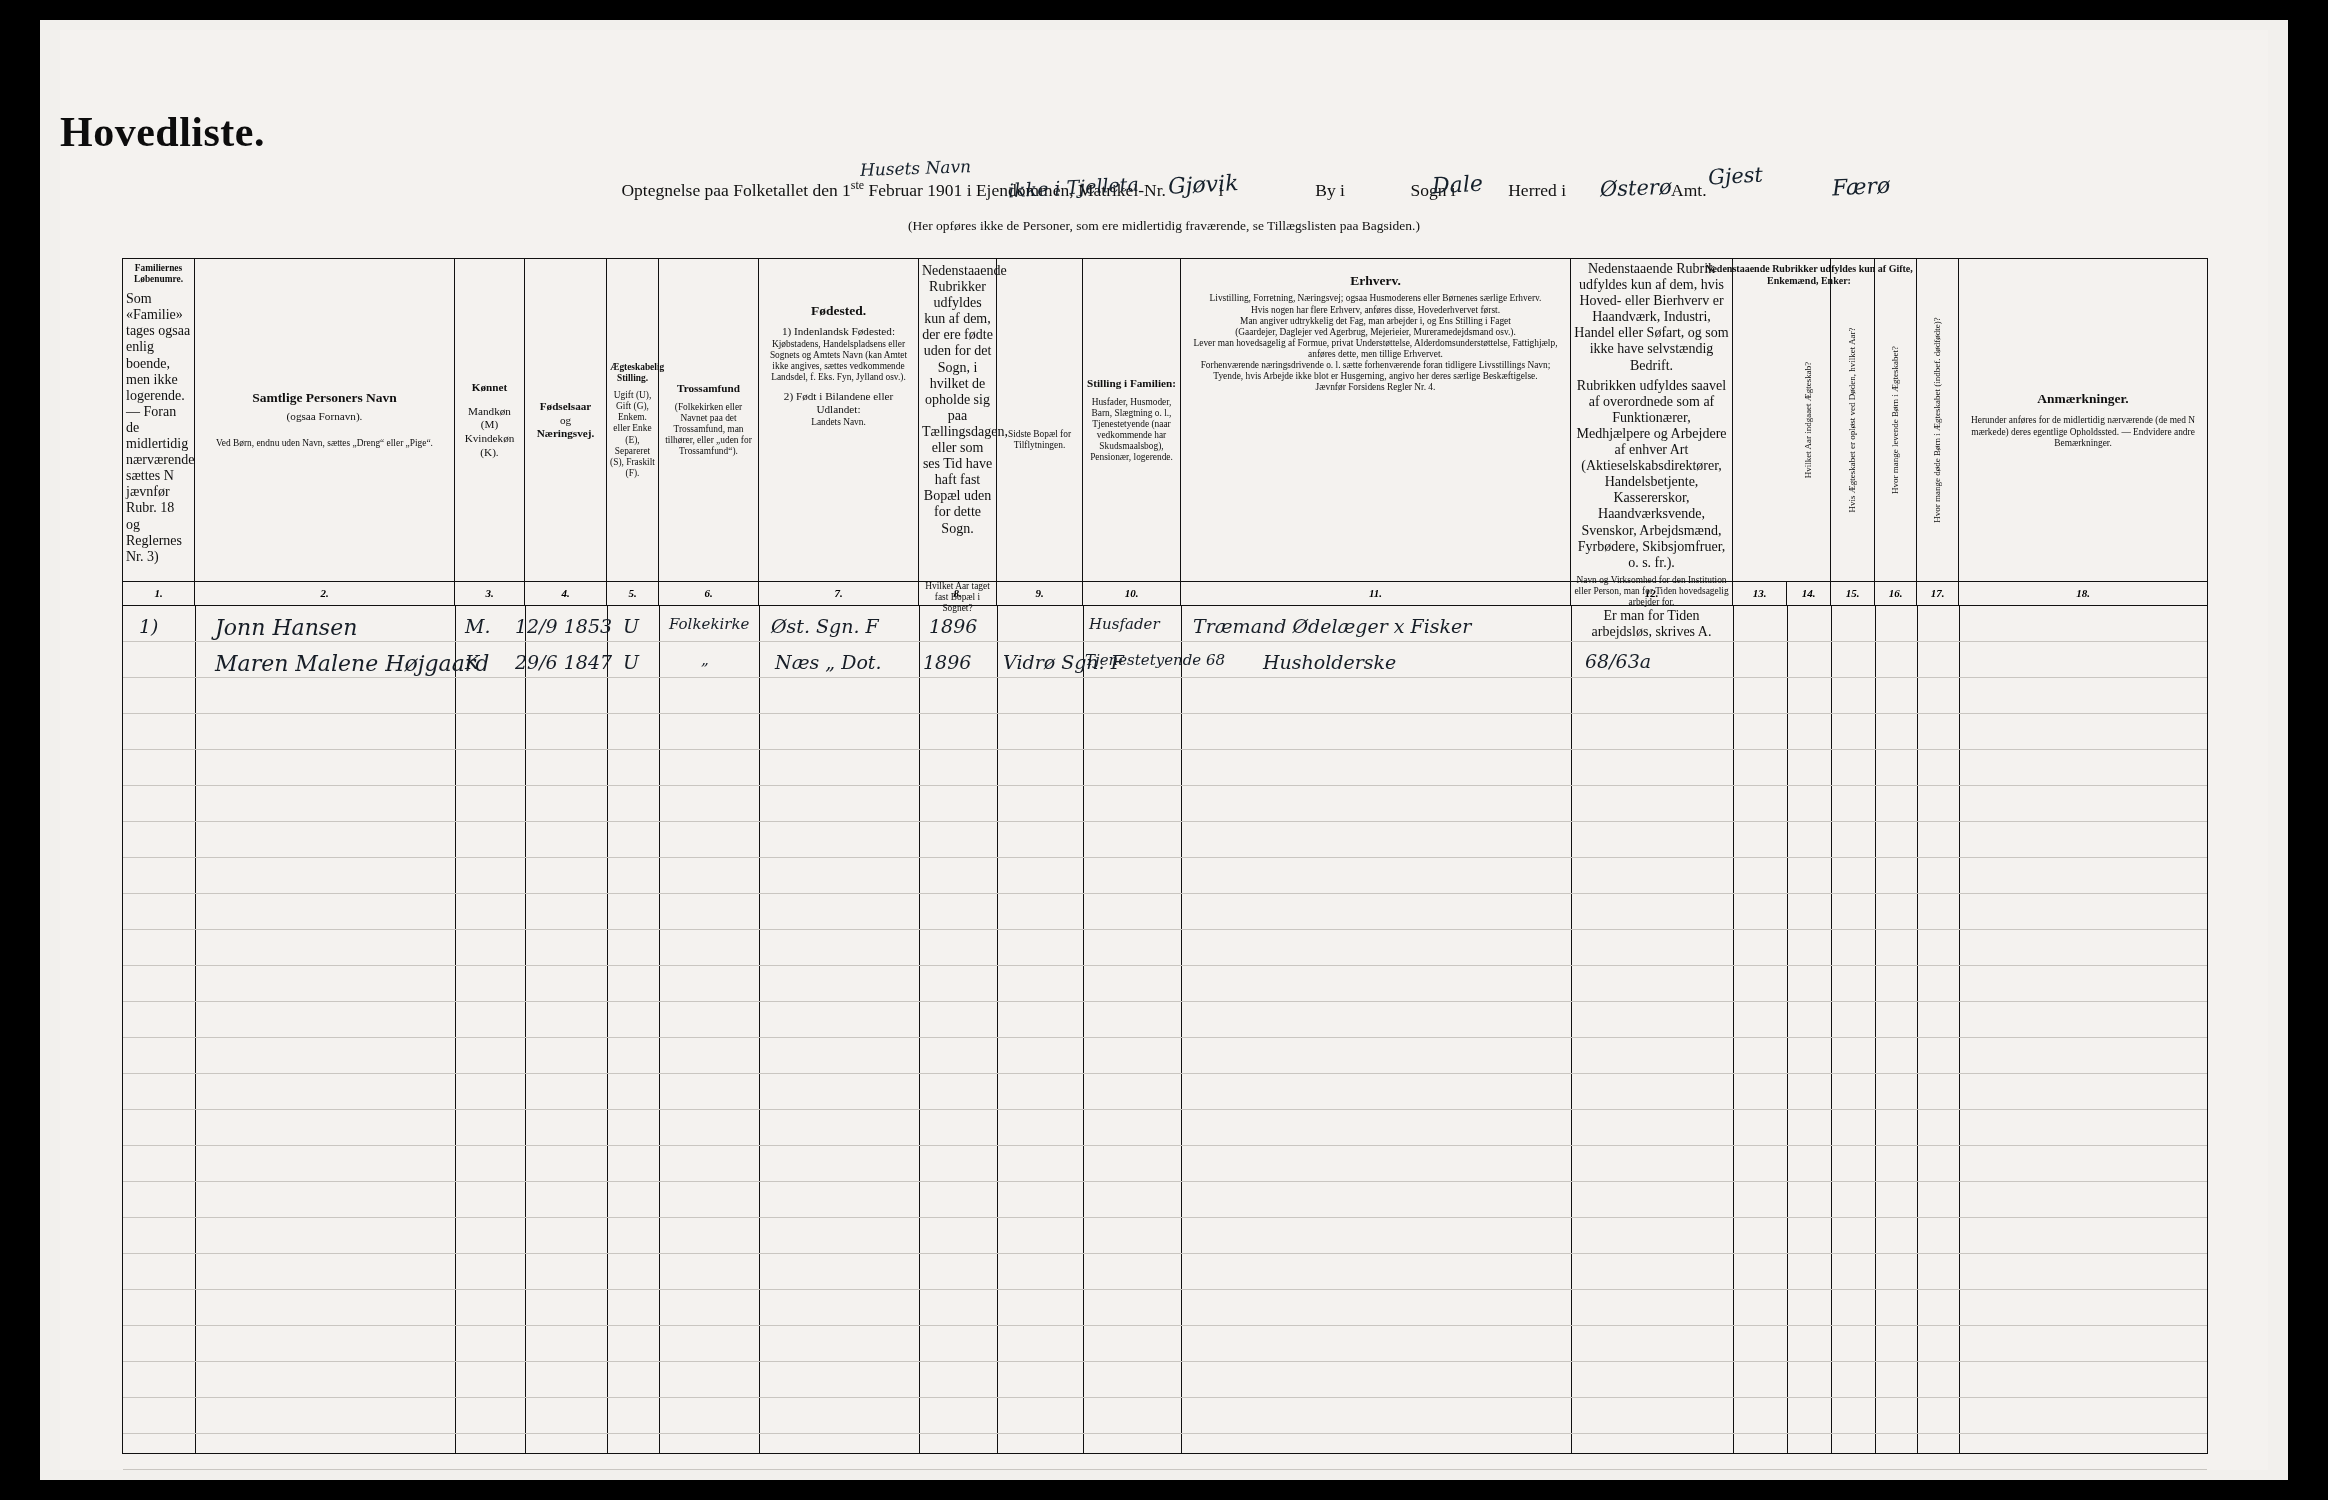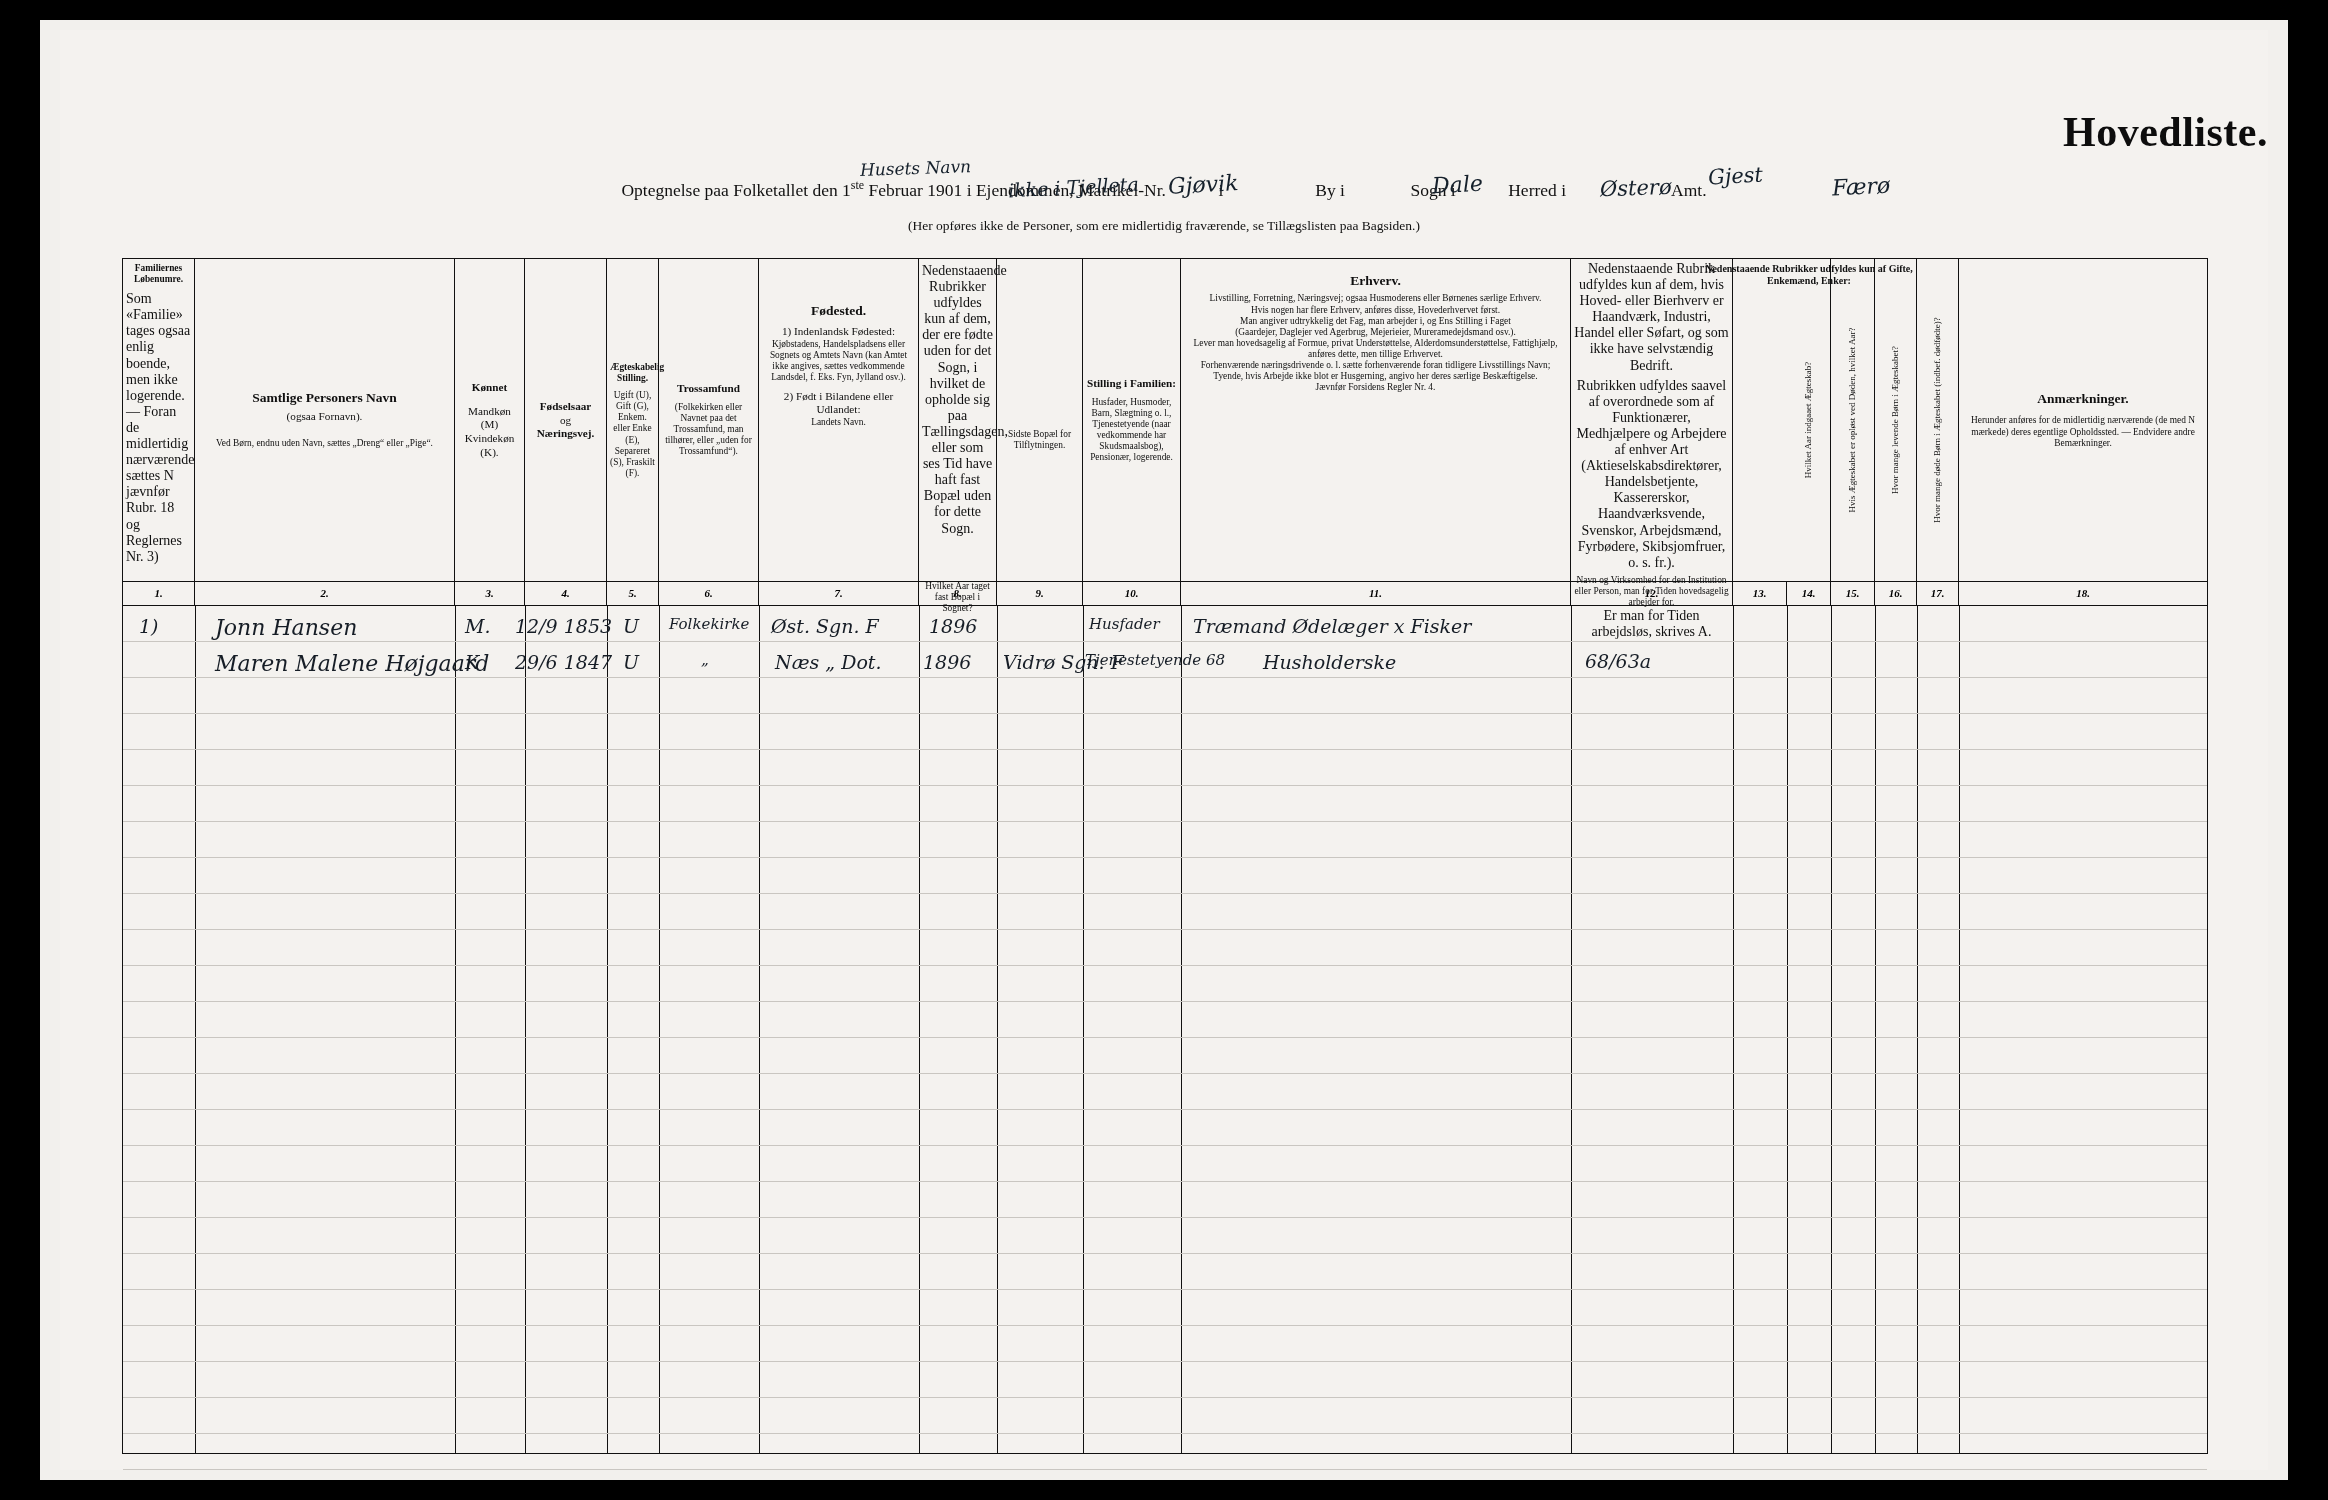--- a/index.html
+++ b/index.html
@@ -1,21 +1,21 @@
 <!DOCTYPE html>
 <html><head>
 <meta charset="utf-8">
 <style>
   html,body{margin:0;padding:0;background:#000;}
   body{width:2328px;height:1500px;overflow:hidden;font-family:"Liberation Serif",serif;}
   .page{position:absolute;left:40px;top:20px;width:2248px;height:1460px;background:#f2f0ed;}
   .sheet{position:absolute;left:20px;top:10px;width:2208px;height:1440px;background:#f4f2ef;}
 
   
-  .title{position:absolute;left:0;top:78px;width:2208px;text-align:right;font-size:42px;font-weight:700;letter-spacing:.5px;color:#0d0d0d;}
+  .title{position:absolute;left:0;top:78px;width:2208px;text-align:left;font-size:42px;font-weight:700;letter-spacing:.5px;color:#0d0d0d;}
   .subtitle{position:absolute;left:0;top:148px;width:2208px;text-align:center;font-size:17.5px;color:#111;}
   .subtitle .sm{font-size:12px;vertical-align:super;}
   .note{position:absolute;left:0;top:188px;width:2208px;text-align:center;font-size:13.5px;color:#111;}
 
   
   .hw{font-family:"DejaVu Serif",serif;font-style:italic;color:#15202b;}
   .hw-a{position:absolute;left:800px;top:128px;font-size:17px;transform:rotate(-2deg);}
   .hw-b{position:absolute;left:948px;top:146px;font-size:19px;transform:rotate(-3deg);}
   .hw-c{position:absolute;left:1108px;top:142px;font-size:22px;transform:rotate(-3deg);}
   .hw-d{position:absolute;left:1372px;top:142px;font-size:22px;transform:rotate(-3deg);}

